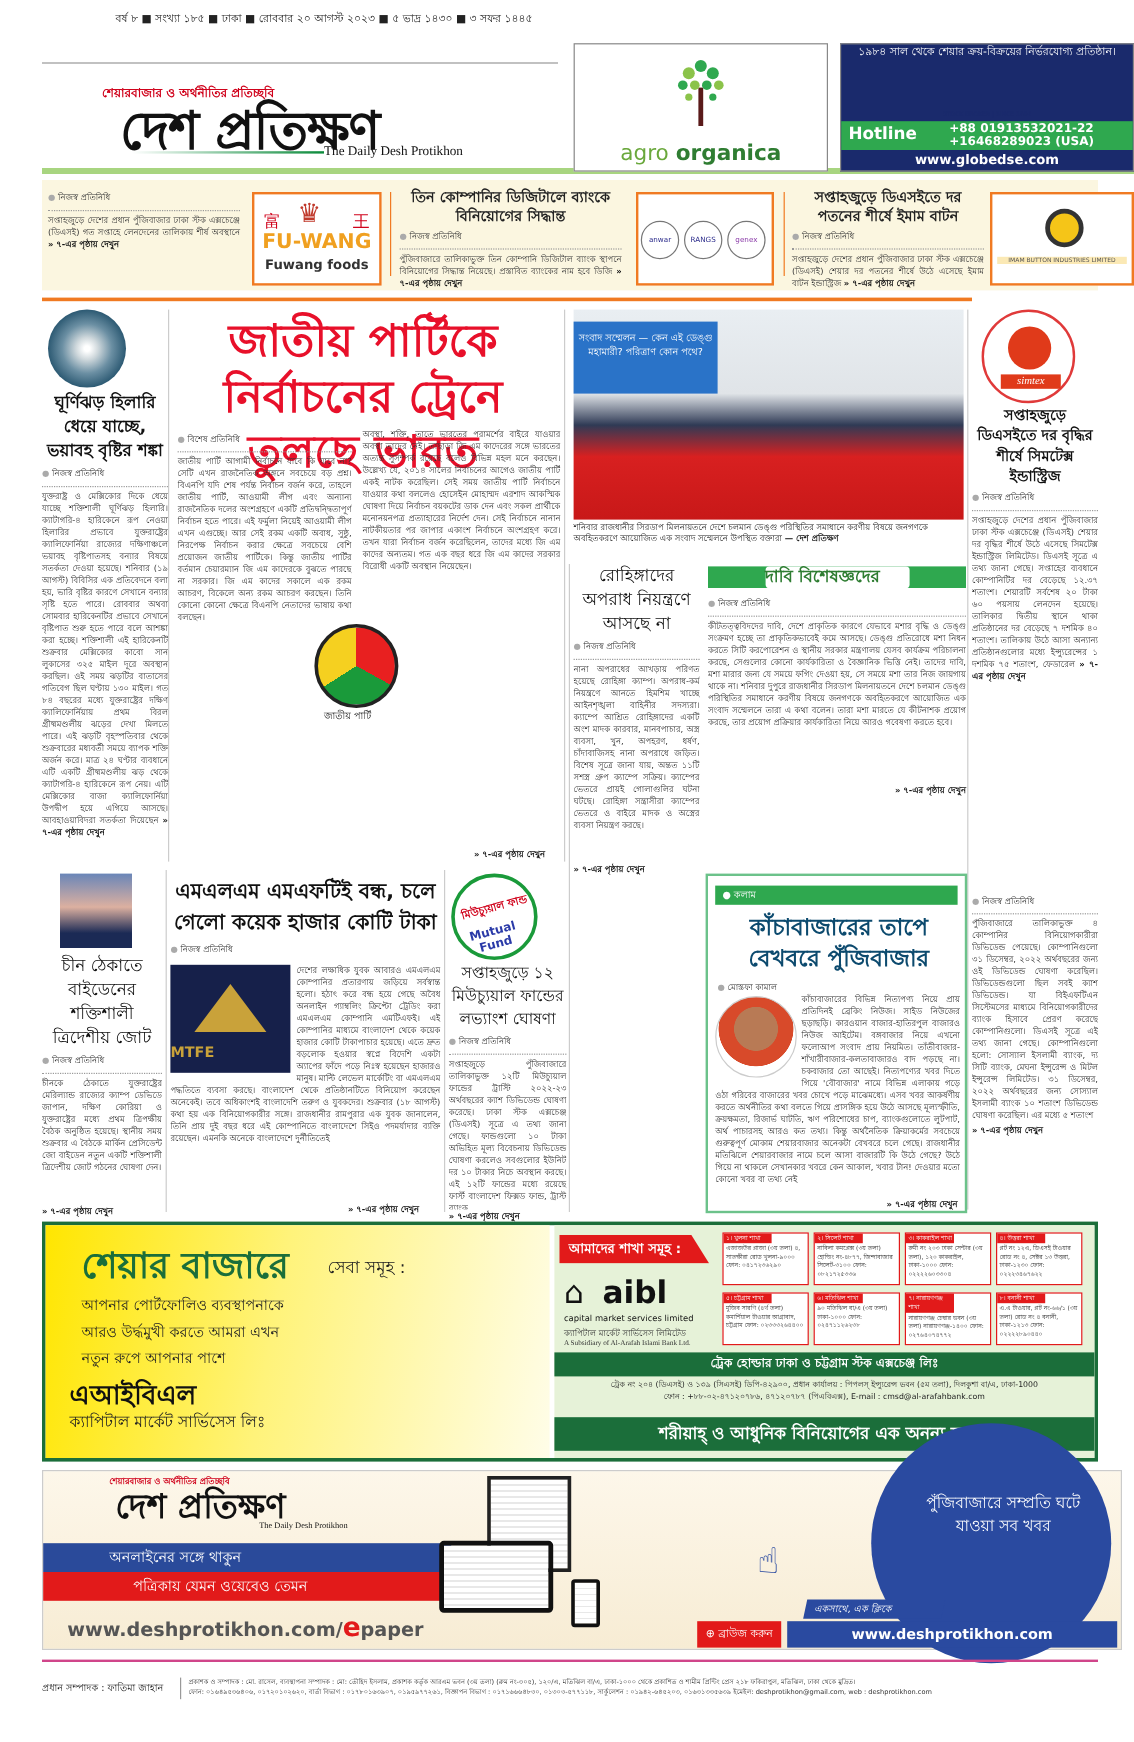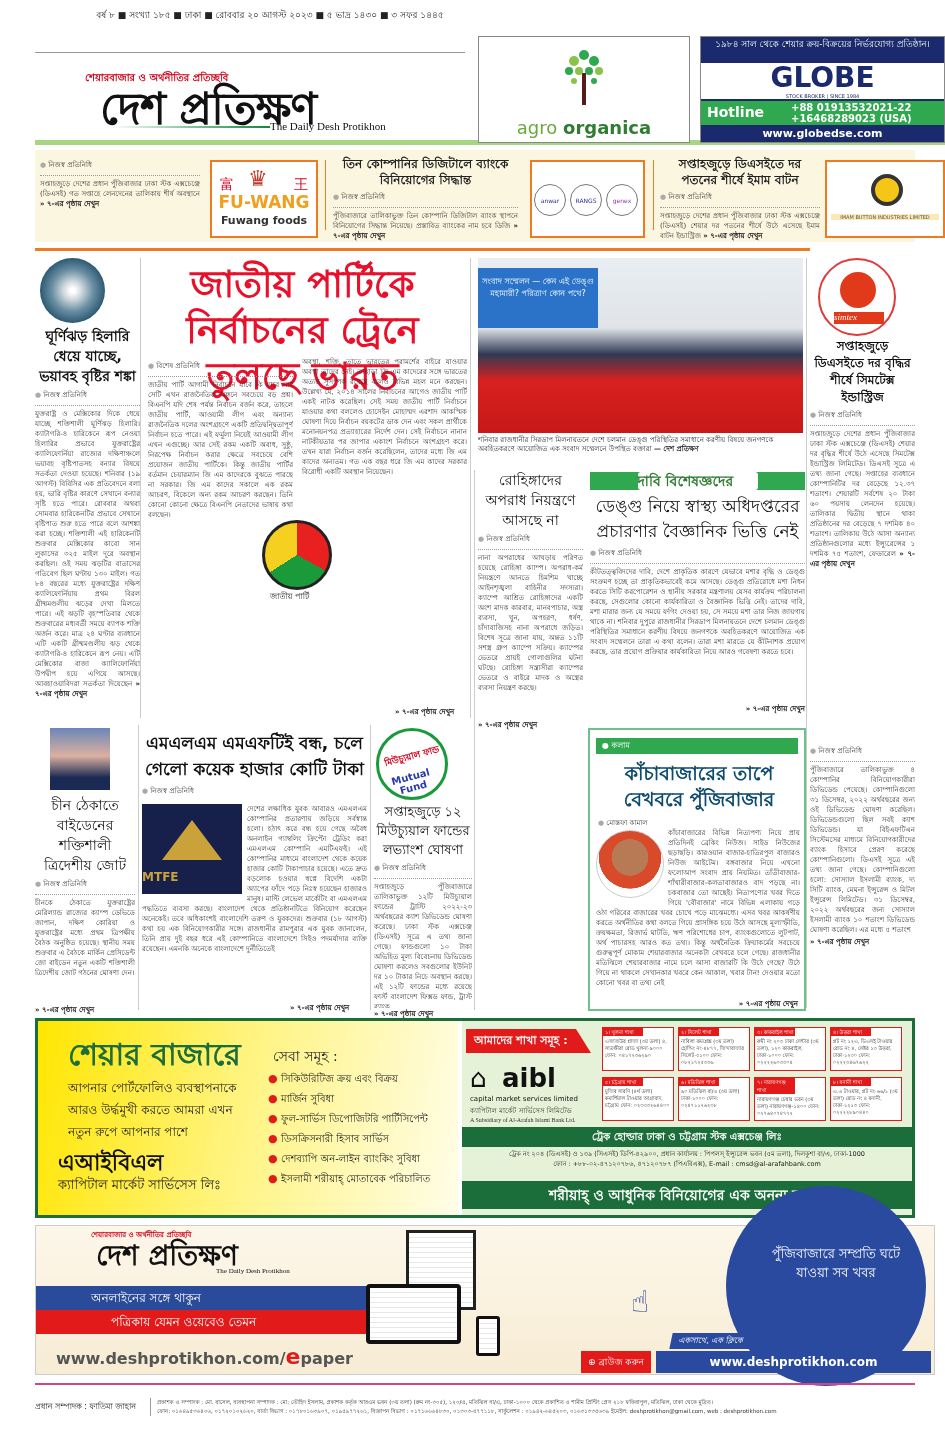--- a/index.html
+++ b/index.html
@@ -49,21 +49,21 @@
 .sidehead{font-size:14px;line-height:20px;text-align:center;font-weight:bold;color:#111}
 .bodytxt{font-size:7px;line-height:10px;color:#333;text-align:justify}
 .lead-head{left:140px;top:262px;width:325px;text-align:center;color:#e8102a;font-size:37px;line-height:46px;font-weight:bold}
 .jp-logo{left:262px;top:520px;width:70px;height:70px;border-radius:50%;border:3px solid #222;background:conic-gradient(#e82020 0 33%,#1a9a3a 33% 66%,#f5d020 66% 100%)}
 .jp-label{left:270px;top:590px;font-size:8px;color:#222}
 .photo{left:478px;top:258px;width:325px;height:175px;background:linear-gradient(180deg,#e9eef2 0%,#e0e4e8 40%,#2f3a55 55%,#d82020 70%,#c81818 100%)}
 .photo-banner{left:0;top:10px;width:120px;height:60px;background:#2a73c8;color:#fff;font-size:8px;text-align:center;padding-top:8px;line-height:12px}
 .caption{left:478px;top:436px;width:325px;font-size:7px;line-height:9px;color:#222}
 .simtex{left:818px;top:258px;width:78px;height:78px;border-radius:50%;border:2px solid #e03a3a;background:#fff}
 .simtex .gear{left:20px;top:12px;width:36px;height:36px;border-radius:50%;background:#e03a1a}
-.simtex .st{left:14px;top:52px;width:50px;height:12px;background:#e03a1a;color:#fff;font-size:9px;text-align:left;font-style:italic;font-family:"Liberation Serif",serif}
+.simtex .st{left:14px;top:52px;width:50px;height:12px;background:#e03a1a;color:#fff;font-size:9px;text-align:center;font-style:italic;font-family:"Liberation Serif",serif}
 .green-tab{left:590px;top:472px;width:215px;height:18px;background:#2fa84f}
 .green-tab span{display:block;width:120px;margin:0 auto;background:#fff;border-radius:3px;text-align:left;font-size:14px;font-weight:bold;color:#2f7d32;line-height:18px}
 .kalam-box{left:588px;top:728px;width:218px;height:283px;border:2px solid #6cc28a}
 .kalam-tag{left:6px;top:8px;width:202px;height:16px;background:#2fa84f;color:#fff;font-size:8px;line-height:16px;padding-left:6px}
 .kalam-head{left:4px;top:30px;width:210px;text-align:center;font-size:19px;line-height:26px;font-weight:bold;color:#0c4a6e}
 .kalam-avatar{left:6px;top:100px;width:68px;height:68px;border-radius:50%;background:radial-gradient(circle at 50% 40%,#b87a55 0 35%,#d84a2a 36% 60%,#fff 61%);border:1px solid #ccc}
 .biden{left:50px;top:728px;width:60px;height:62px;background:linear-gradient(180deg,#6a86b8 0%,#dcb0a0 45%,#1b2a55 80%)}
 .mtfe{left:142px;top:804px;width:100px;height:90px;background:#16204a}
 .mtfe .m{left:20px;top:16px;width:0;height:0;border-left:30px solid transparent;border-right:30px solid transparent;border-bottom:40px solid #c9a23a}
 .mtfe .t{left:0;top:66px;width:100%;text-align:left;color:#c9a23a;font-size:12px;font-weight:bold}
@@ -133,21 +133,20 @@
       <circle cx="40" cy="26" r="4" fill="#8bc34a"></circle>
       <circle cx="20" cy="26" r="4" fill="#8bc34a"></circle>
       <circle cx="30" cy="26" r="4" fill="#2fa84f"></circle>
     <circle cx="15" cy="36" r="3" fill="#8bc34a"></circle>
       <circle cx="35" cy="36" r="3" fill="#2fa84f"></circle>
   </svg>
   <div class="abs agro-text"><span>agro</span> <b>organica</b></div>
 </div>
 <div class="abs ad-globe">
   <div class="abs globe-top">১৯৮৪ সাল থেকে শেয়ার ক্রয়-বিক্রয়ের নির্ভরযোগ্য প্রতিষ্ঠান।</div>
-  <div class="abs globe-mid">GLOBE</div>
   <div class="abs globe-sub">STOCK BROKER | SINCE 1984</div>
   <div class="abs globe-hot">
     <span class="abs hl">Hotline</span>
     <div class="abs nums">
         <div>+88 01913532021-22</div>
         <div>+16468289023 (USA)</div>
       </div>
   </div>
   <div class="abs globe-url">www.globedse.com</div>
 </div>
@@ -230,21 +229,20 @@
   <div class="sidehead" style="font-weight:normal;font-size:14px">রোহিঙ্গাদের অপরাধ নিয়ন্ত্রণে আসছে না</div>
   <div class="by">নিজস্ব প্রতিনিধি</div>
   <div class="bodytxt" style="border-top:1px dotted #999;margin-top:4px;padding-top:3px;height:170px;overflow:hidden"><span>নানা অপরাধের আখড়ায় পরিণত হয়েছে রোহিঙ্গা ক্যাম্প। অপরাধ-কর্ম নিয়ন্ত্রণে আনতে হিমশিম খাচ্ছে আইনশৃঙ্খলা বাহিনীর সদস্যরা। ক্যাম্পে আশ্রিত রোহিঙ্গাদের একটি অংশ মাদক কারবার, মানবপাচার, অস্ত্র ব্যবসা, খুন, অপহরণ, ধর্ষণ, চাঁদাবাজিসহ নানা অপরাধে জড়িত। বিশেষ সূত্রে জানা যায়, অন্তত ১১টি সশস্ত্র গ্রুপ ক্যাম্পে সক্রিয়। ক্যাম্পের ভেতরে প্রায়ই গোলাগুলির ঘটনা ঘটছে। রোহিঙ্গা সন্ত্রাসীরা ক্যাম্পের ভেতরে ও বাইরে মাদক ও অস্ত্রের ব্যবসা নিয়ন্ত্রণ করছে।</span></div>
   <div class="more">৭-এর পৃষ্ঠায় দেখুন</div>
 </div>
 
 <div class="abs green-tab">
     <span>দাবি বিশেষজ্ঞদের</span>
   </div>
 <div class="abs" style="left:590px;top:494px;width:215px">
-  <div class="sidehead" style="font-size:17px;line-height:25px;font-weight:normal">ডেঙ্গু নিয়ে স্বাস্থ্য অধিদপ্তরের প্রচারণার বৈজ্ঞানিক ভিত্তি নেই</div>
   <div class="by">নিজস্ব প্রতিনিধি</div>
   <div class="bodytxt" style="border-top:1px dotted #999;margin-top:4px;padding-top:3px;height:140px;overflow:hidden"><span>কীটতত্ত্ববিদদের দাবি, দেশে প্রাকৃতিক কারণে যেভাবে মশার বৃদ্ধি ও ডেঙ্গু সংক্রমণ হচ্ছে তা প্রাকৃতিকভাবেই কমে আসছে। ডেঙ্গু প্রতিরোধে মশা নিধন করতে সিটি করপোরেশন ও স্থানীয় সরকার মন্ত্রণালয় যেসব কার্যক্রম পরিচালনা করছে, সেগুলোর কোনো কার্যকারিতা ও বৈজ্ঞানিক ভিত্তি নেই। তাদের দাবি, মশা মারার জন্য যে সময়ে ফগিং দেওয়া হয়, সে সময়ে মশা তার নিজ জায়গায় থাকে না। শনিবার দুপুরে রাজধানীর সিরডাপ মিলনায়তনে দেশে চলমান ডেঙ্গু পরিস্থিতির সমাধানে করণীয় বিষয়ে জনগণকে অবহিতকরণে আয়োজিত এক সংবাদ সম্মেলনে তারা এ কথা বলেন। তারা মশা মারতে যে কীটনাশক প্রয়োগ করছে, তার প্রয়োগ প্রক্রিয়ার কার্যকারিতা নিয়ে আরও গবেষণা করতে হবে।</span></div>
   <div class="more" style="text-align:right">৭-এর পৃষ্ঠায় দেখুন</div>
 </div>
 
 <div class="abs biden"></div>
 <div class="abs" style="left:35px;top:795px;width:100px">
   <div class="sidehead" style="font-weight:normal">চীন ঠেকাতে বাইডেনের শক্তিশালী ত্রিদেশীয় জোট</div>
   <div class="by">নিজস্ব প্রতিনিধি</div>
   <div class="bodytxt" style="border-top:1px dotted #999;margin-top:4px;padding-top:3px;height:110px;overflow:hidden"><span>চীনকে ঠেকাতে যুক্তরাষ্ট্রের মেরিল্যান্ড রাজ্যের ক্যাম্প ডেভিডে জাপান, দক্ষিণ কোরিয়া ও যুক্তরাষ্ট্রের মধ্যে প্রথম ত্রিপক্ষীয় বৈঠক অনুষ্ঠিত হয়েছে। স্থানীয় সময় শুক্রবার এ বৈঠকে মার্কিন প্রেসিডেন্ট জো বাইডেন নতুন একটি শক্তিশালী ত্রিদেশীয় জোট গঠনের ঘোষণা দেন।</span></div>
@@ -297,28 +295,20 @@
   <div class="abs aibl-left">
     <div class="abs aibl-big">শেয়ার বাজারে</div>
     <div class="abs aibl-lines">
       <div>আপনার পোর্টফোলিও ব্যবস্থাপনাকে</div>
         <div>আরও উর্দ্ধমুখী করতে আমরা এখন</div>
         <div>নতুন রুপে আপনার পাশে</div>
     </div>
     <div class="abs aibl-name">এআইবিএল</div>
     <div class="abs aibl-cms">ক্যাপিটাল মার্কেট সার্ভিসেস লিঃ</div>
     <div class="abs seba-title">সেবা সমূহ :</div>
-    <ul class="abs seba-list">
-      <li>সিকিউরিটিজ ক্রয় এবং বিক্রয়</li>
-      <li>মার্জিন সুবিধা</li>
-      <li>ফুল-সার্ভিস ডিপোজিটরি পার্টিসিপেন্ট</li>
-      <li>ডিসক্রিসনারী হিসাব সার্ভিস</li>
-      <li>দেশব্যাপি অন-লাইন ব্যাংকিং সুবিধা</li>
-      <li>ইসলামী শরীয়াহ্ মোতাবেক পরিচালিত</li>
-    </ul>
   </div>
   <div class="abs aibl-right">
     <div class="abs branch-title">আমাদের শাখা সমূহ :</div>
     <div class="abs" style="left:8px;top:42px;font-size:26px;color:#111">⌂</div>
     <div class="abs aibl-logo-txt" style="left:40px">aibl</div>
     <div class="abs aibl-logo-sub">capital market services limited</div>
     <div class="abs aibl-logo-sub2">ক্যাপিটাল মার্কেট সার্ভিসেস লিমিটেড</div>
     <div class="abs aibl-logo-sub3">A Subsidiary of Al-Arafah Islami Bank Ltd.</div>
     <div class="abs branch" style="left:140px;top:6px"><span class="bt">১। খুলনা শাখা</span><span>এজাজউর প্লাজা (৩য় তলা) ৪, সাতক্ষীরা রোড খুলনা-৯০০০ ফোন: ০৪১৭২৩৬২৯০</span></div>
     <div class="abs branch" style="left:216px;top:6px"><span class="bt">২। সিলেট শাখা</span><span>নাবিলা কমপ্লেক্স (৩য় তলা) হোল্ডিং নং-৪৮৭৭, জিন্দাবাজার সিলেট-৩১০০ ফোন: ০৮২১৭২৫৩৩৬</span></div>

